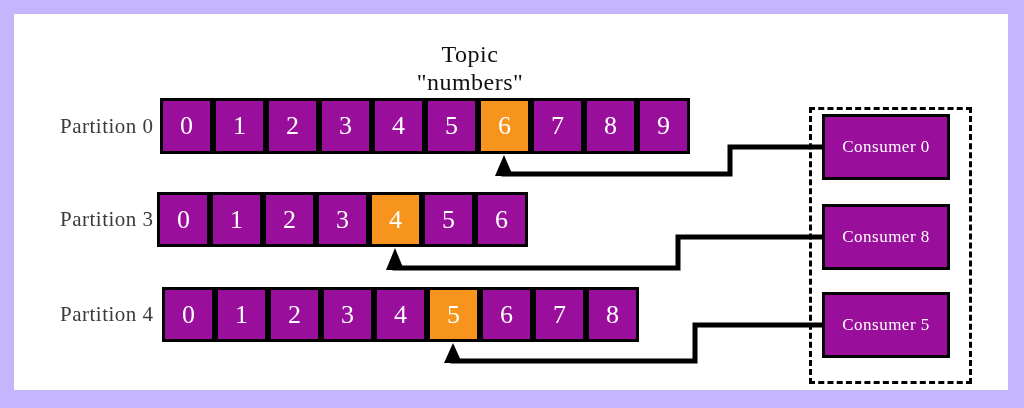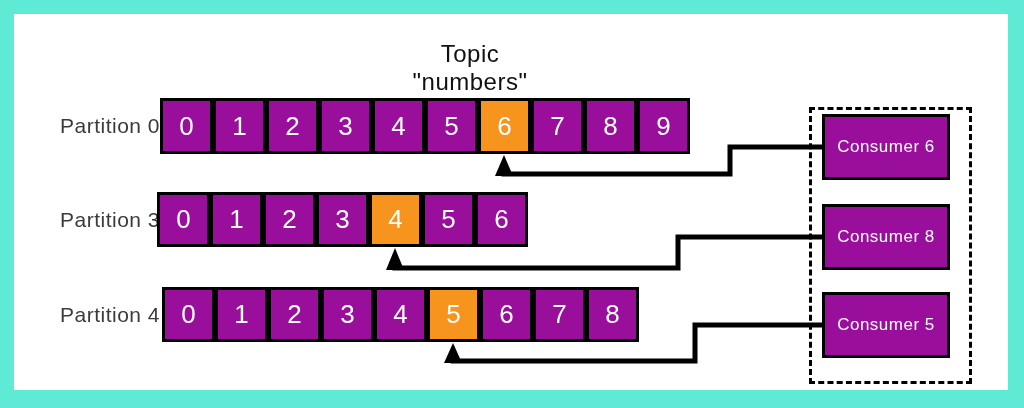--- a/index.html
+++ b/index.html
@@ -1,20 +1,20 @@
 <!DOCTYPE html>
 <html style="--purple: #9A0E9C; --orange: #F7941D;"><head>
 <meta charset="utf-8">
 <style>
   html,body{margin:0;padding:0;background:#222;}
   #stage{
     position:relative;
     width:1024px;height:408px;
-    background:#5eead4;
-    font-family:Liberation Sans, sans-serif;
+    background:#c4b5fd;
+    font-family:Liberation Serif, serif;
     overflow:hidden;
   }
   #canvas{
     position:absolute;
     left:14px;top:14px;right:16px;bottom:18px;
     background:#fff;
   }
   
   .title{
     position:absolute;left:316px;top:26px;width:280px;
@@ -103,21 +103,21 @@
           <div class="cell" style="height: 49px;">4</div>
           <div class="cell current" style="height: 49px;">5</div>
           <div class="cell" style="height: 49px;">6</div>
           <div class="cell" style="height: 49px;">7</div>
           <div class="cell" style="height: 49px;">8</div>
         </div>
       </div>
 
     <div class="cg-box"></div>
     <div id="consumers">
-        <div class="consumer" style="top: 100px; left: 808px;">Consumer 6</div>
+        <div class="consumer" style="top: 100px; left: 808px;">Consumer 0</div>
         <div class="consumer" style="top: 190px; left: 808px;">Consumer 8</div>
         <div class="consumer" style="top: 278px; left: 808px;">Consumer 5</div>
       </div>
   </div>
 
   <svg id="arrows" viewBox="0 0 1024 408" xmlns="http://www.w3.org/2000/svg">
       <polyline points="822,147 730,147 730,174 504,174 504,170" fill="none" stroke="#000000" stroke-width="5"></polyline>
       <polygon points="504,155 495,176 513,176" fill="#000000"></polygon>
       <polyline points="822,237 678,237 678,268 395,268 395,264" fill="none" stroke="#000000" stroke-width="5"></polyline>
       <polygon points="395,248 386,270 404,270" fill="#000000"></polygon>

